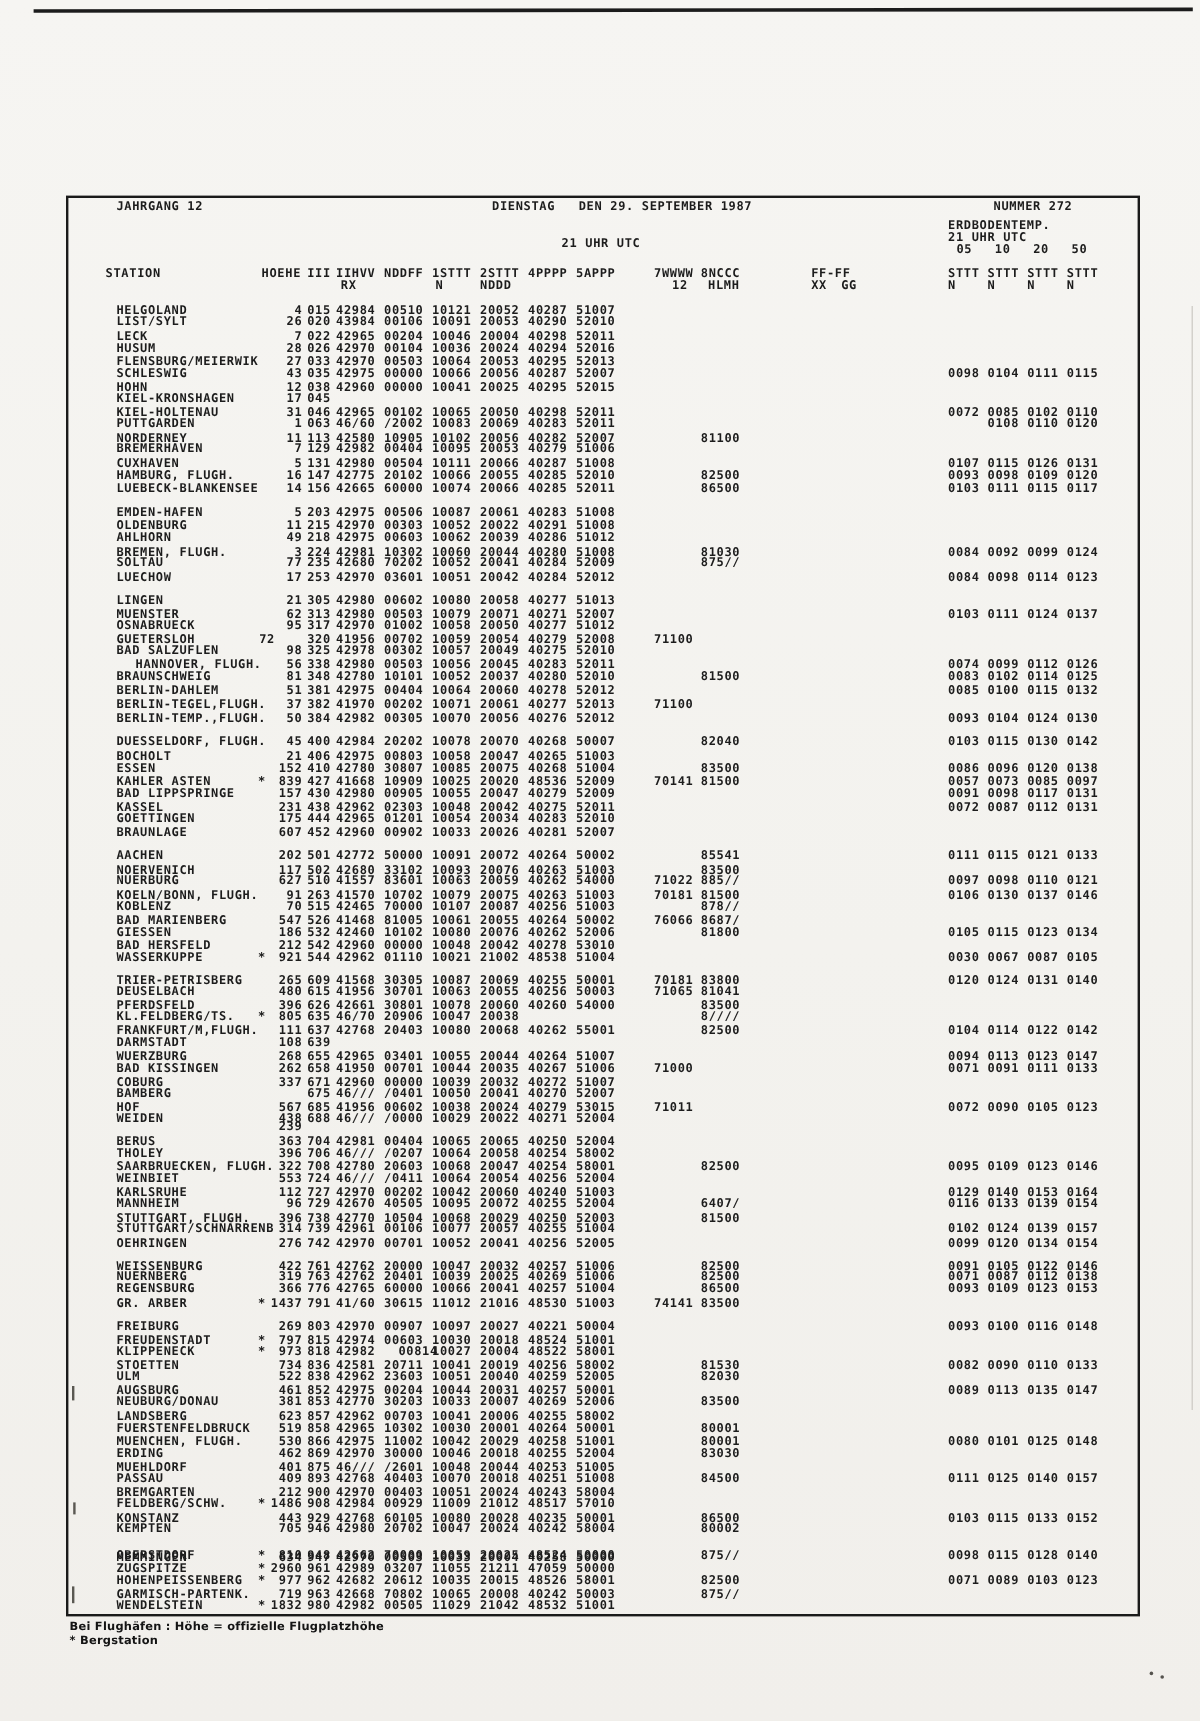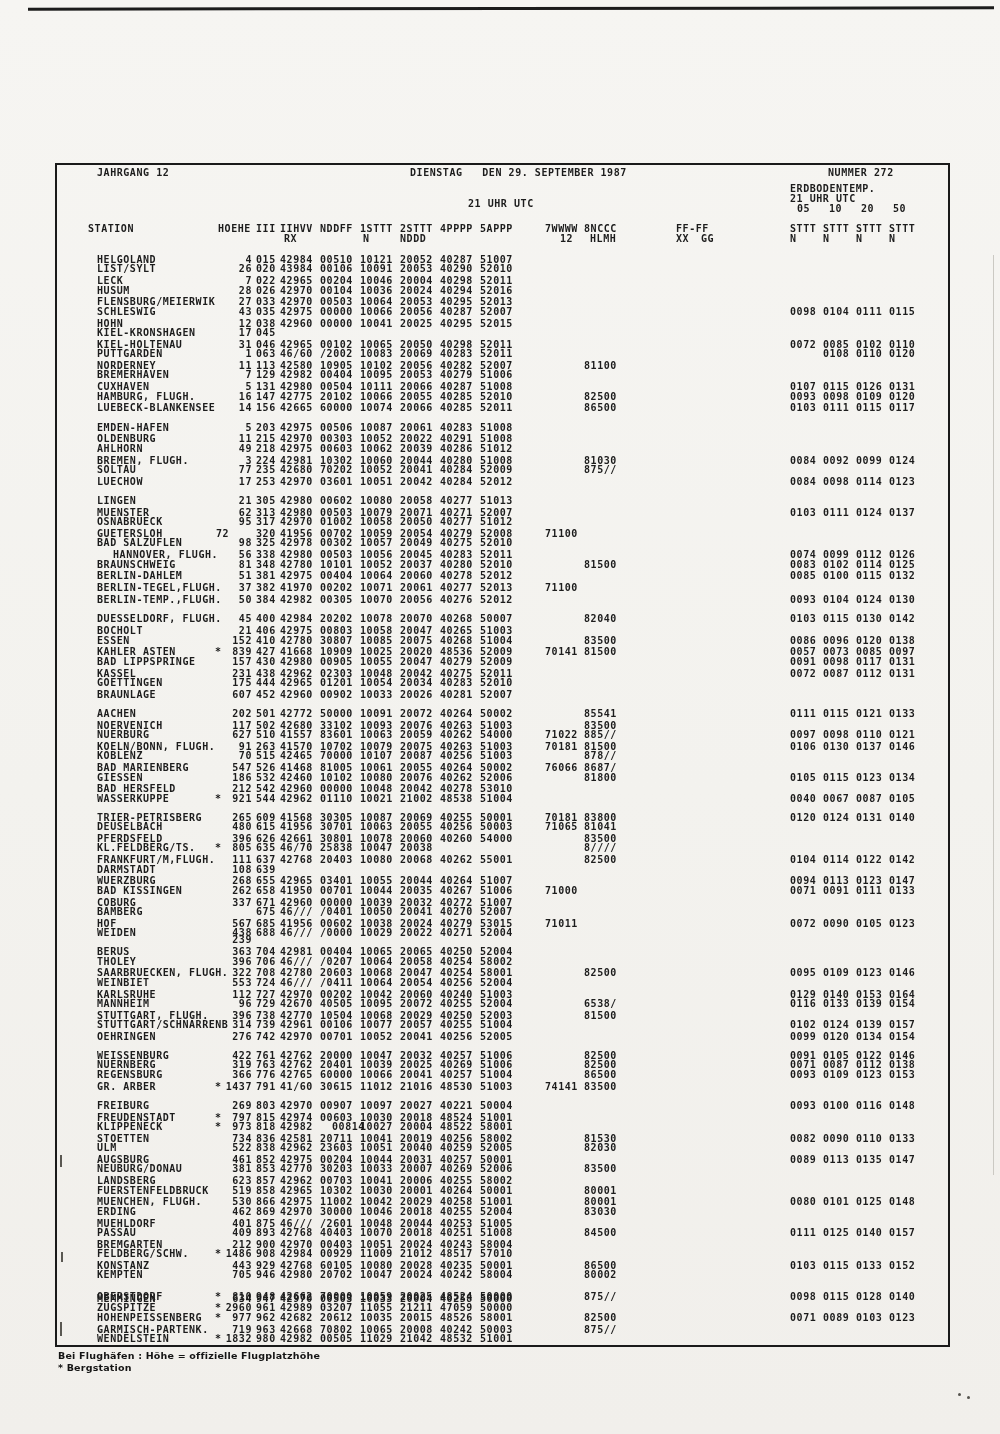--- a/index.html
+++ b/index.html
@@ -691,21 +691,21 @@
         <span class="t" style="left: 97px;">WASSERKUPPE</span>
         <span class="t" style="left: 215px;">*</span>
         <span class="t" style="left: 216px; width: 36px; text-align: right;">921</span>
         <span class="t" style="left: 256px;">544</span>
         <span class="t" style="left: 280px;">42962</span>
         <span class="t" style="left: 320px;">01110</span>
         <span class="t" style="left: 360px;">10021</span>
         <span class="t" style="left: 400px;">21002</span>
         <span class="t" style="left: 440px;">48538</span>
         <span class="t" style="left: 480px;">51004</span>
-        <span class="t" style="left: 790px;">0040</span>
+        <span class="t" style="left: 790px;">0030</span>
         <span class="t" style="left: 823px;">0067</span>
         <span class="t" style="left: 856px;">0087</span>
         <span class="t" style="left: 889px;">0105</span>
       </div>
       <div class="row" style="top: 812.8px;">
         <span class="t" style="left: 97px;">TRIER-PETRISBERG</span>
         <span class="t" style="left: 216px; width: 36px; text-align: right;">265</span>
         <span class="t" style="left: 256px;">609</span>
         <span class="t" style="left: 280px;">41568</span>
         <span class="t" style="left: 320px;">30305</span>
@@ -744,21 +744,21 @@
         <span class="t" style="left: 440px;">40260</span>
         <span class="t" style="left: 480px;">54000</span>
         <span class="t" style="left: 584px;">83500</span>
       </div>
       <div class="row" style="top: 843.3px;">
         <span class="t" style="left: 97px;">KL.FELDBERG/TS.</span>
         <span class="t" style="left: 215px;">*</span>
         <span class="t" style="left: 216px; width: 36px; text-align: right;">805</span>
         <span class="t" style="left: 256px;">635</span>
         <span class="t" style="left: 280px;">46/70</span>
-        <span class="t" style="left: 320px;">25838</span>
+        <span class="t" style="left: 320px;">20906</span>
         <span class="t" style="left: 360px;">10047</span>
         <span class="t" style="left: 400px;">20038</span>
         <span class="t" style="left: 584px;">8////</span>
       </div>
       <div class="row" style="top: 855.2px;">
         <span class="t" style="left: 97px;">FRANKFURT/M,FLUGH.</span>
         <span class="t" style="left: 216px; width: 36px; text-align: right;">111</span>
         <span class="t" style="left: 256px;">637</span>
         <span class="t" style="left: 280px;">42768</span>
         <span class="t" style="left: 320px;">20403</span>
@@ -924,21 +924,21 @@
       <div class="row" style="top: 998.9px;">
         <span class="t" style="left: 97px;">MANNHEIM</span>
         <span class="t" style="left: 216px; width: 36px; text-align: right;">96</span>
         <span class="t" style="left: 256px;">729</span>
         <span class="t" style="left: 280px;">42670</span>
         <span class="t" style="left: 320px;">40505</span>
         <span class="t" style="left: 360px;">10095</span>
         <span class="t" style="left: 400px;">20072</span>
         <span class="t" style="left: 440px;">40255</span>
         <span class="t" style="left: 480px;">52004</span>
-        <span class="t" style="left: 584px;">6538/</span>
+        <span class="t" style="left: 584px;">6407/</span>
         <span class="t" style="left: 790px;">0116</span>
         <span class="t" style="left: 823px;">0133</span>
         <span class="t" style="left: 856px;">0139</span>
         <span class="t" style="left: 889px;">0154</span>
       </div>
       <div class="row" style="top: 1010.8px;">
         <span class="t" style="left: 97px;">STUTTGART, FLUGH.</span>
         <span class="t" style="left: 216px; width: 36px; text-align: right;">396</span>
         <span class="t" style="left: 256px;">738</span>
         <span class="t" style="left: 280px;">42770</span>

